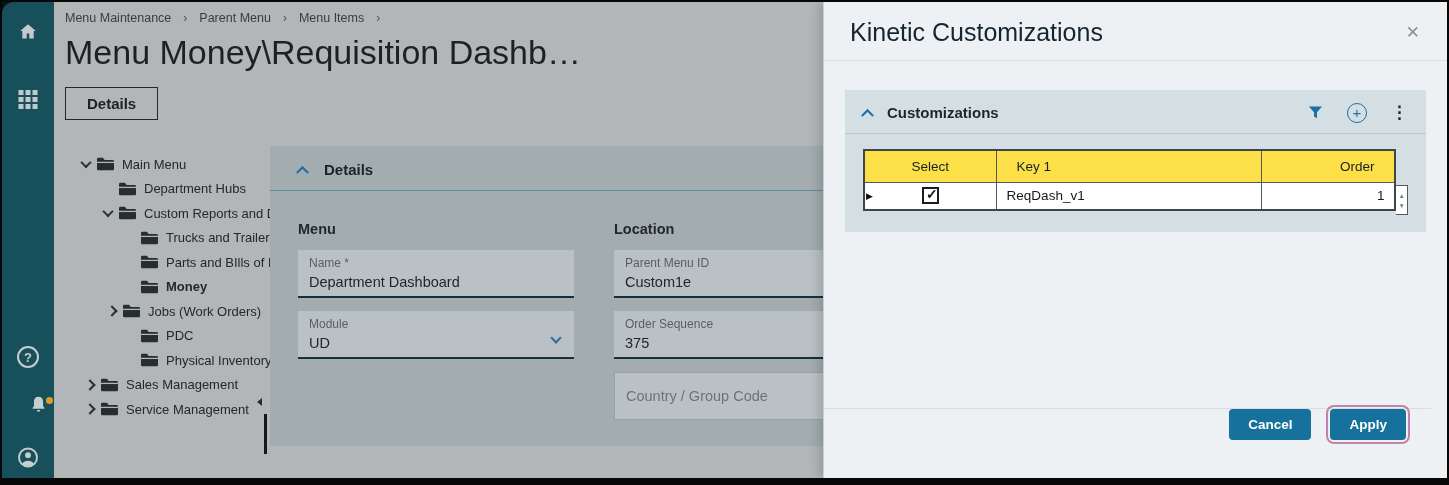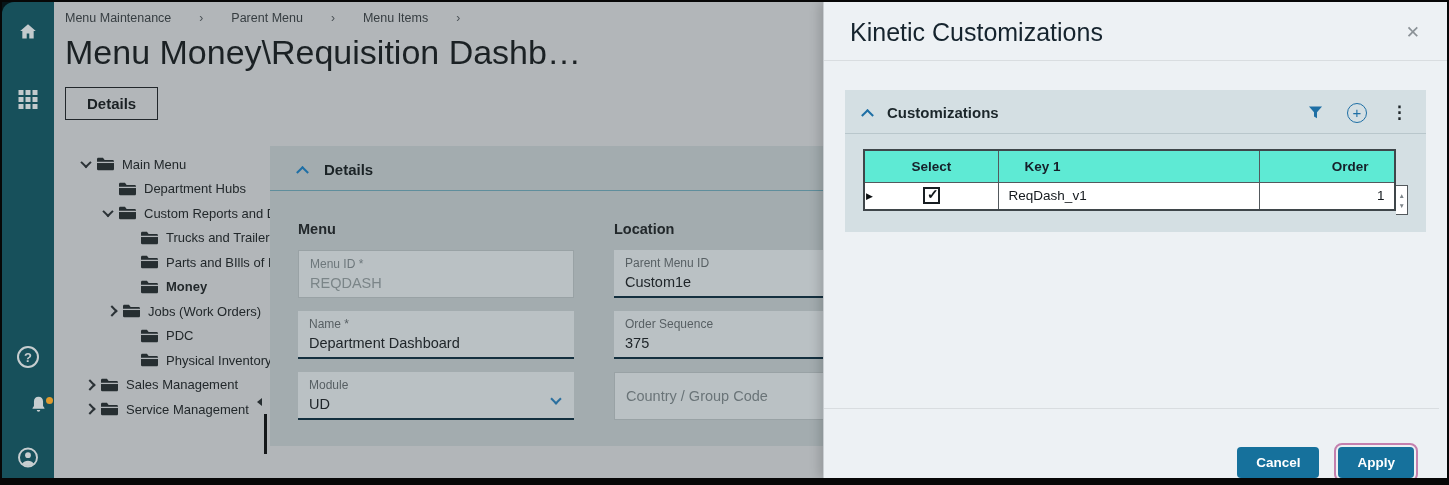--- a/index.html
+++ b/index.html
@@ -19,21 +19,21 @@
                  font-size:13px; font-weight:700; color:#c7ced0; }
   .grid-icon { display:grid; grid-template-columns:repeat(3,5px); gap:2px; }
   .grid-icon i { width:5px; height:5px; background:#c3cacd; display:block; }
   .bell-wrap { position:relative; }
   .bell-dot { position:absolute; right:-4px; top:-4px; width:7px; height:7px;
               border-radius:50%; background:#e09b2d; }
 
   
   .main { position:absolute; left:52px; top:0; right:0; bottom:0; overflow:hidden; }
   .breadcrumb { display:flex; align-items:center; padding:9px 0 0 11px;
-                font-size:12.5px; color:#363d41;gap:16px; }
+                font-size:12.5px; color:#363d41; }
   .crumb { cursor:pointer; }
   .crumb-sep { margin:0 12px; font-size:12px; color:#4a5155; }
   .page-title { margin:8px 0 0 11px; font-size:34px; color:#1b2124;
                 white-space:nowrap; width:545px; overflow:hidden; }
   .tab-row { margin:15px 0 0 11px; }
   .tab { display:inline-block; border:1px solid #21272b; padding:7px 21px;
          font-weight:700; font-size:15px; color:#1b2124; cursor:pointer; }
 
   .body-row { display:flex; margin-top:26px; padding-left:11px; height:300px; }
 
@@ -97,36 +97,36 @@
                  font-size:15px; font-weight:400; line-height:1; cursor:pointer; padding-bottom:1px; }
   .kebab { font-size:17px; font-weight:700; color:#1f2629; cursor:pointer; letter-spacing:0; }
   .cust-div { height:1px; background:#b9c7cc; }
 
   .table-zone { padding:15px 18px 17px; display:flex; align-items:flex-start; }
   table.grid { border-collapse:collapse; font-size:13.5px; border:2px solid #3f464a; }
   table.grid th, table.grid td { border:1px solid #53595d; }
   th.c-select { width:146px; text-align:center; }
   th.c-key1   { width:309px; text-align:left; }
   th.c-order  { width:149px; text-align:right; }
-  table.grid th { background:#5eead4; color:#16202a; font-weight:700; padding:8px 26px; }
+  table.grid th { background:#fde047; color:#16202a; font-weight:400; padding:8px 20px; }
   table.grid td { background:#ffffff; height:27px; padding:1px 10px; color:#14191d; }
   td.c-select { text-align:center; position:relative; }
   td.c-order  { text-align:right; }
   .row-marker { position:absolute; left:1px; top:50%; transform:translateY(-50%);
                 font-size:9px; color:#0b0e10; }
   .cb { display:inline-flex; width:17px; height:17px; border:2px solid #171d21; background:#fff;
         align-items:center; justify-content:center; cursor:pointer; vertical-align:middle; }
   .cb span { font-size:14px; font-weight:700; color:#12181c; margin:-4px -3px 0 0; }
   .spinner { width:13px; height:30px; margin-top:36px; background:#fff;
              border:1px solid #53595d; border-left:none; display:flex; flex-direction:column;
              align-items:center; justify-content:center; gap:3px; font-size:6.5px;
              color:#7c8489; cursor:pointer; }
 
-  .panel-footer { position:absolute; left:0; right:8px; bottom:0; height:70px;
-                  border-top:1px solid #d9dde0; display:flex; align-items:flex-end;
+  .panel-footer { position:absolute; left:0; right:16px; bottom:0; height:70px;
+                  border-top:1px solid #d9dde0; display:flex; align-items:flex-start;
                   justify-content:flex-end; gap:19px; padding-right:25px; }
   .btn { background:#16719c; color:#fff; font-family:inherit; font-weight:700; font-size:13.5px;
          padding:8px 19px; border:none; border-radius:4px; cursor:pointer; }
   .btn.apply { outline:2px solid #c480ae; outline-offset:2px; }
 </style>
 </head>
 <body>
 
 <div class="frame">
 
@@ -288,24 +288,20 @@
       <div class="card">
         <div class="card-header">
           <span class="chev up blue"></span>
           <span class="card-header-title">Details</span>
         </div>
         <div class="card-divider"></div>
         <div class="card-body">
           <div class="form-grid">
             <div>
               <div class="group-title">Menu</div>
-              <div class="field disabled">
-                <div class="flabel">Menu ID *</div>
-                <div class="fvalue">REQDASH</div>
-              </div>
               <div class="field">
                 <div class="flabel">Name *</div>
                 <div class="fvalue">Department Dashboard</div>
               </div>
               <div class="field">
                 <div class="flabel">Module</div>
                 <div class="fvalue">UD</div>
                 <span class="dd-chev"></span>
               </div>
             </div>

